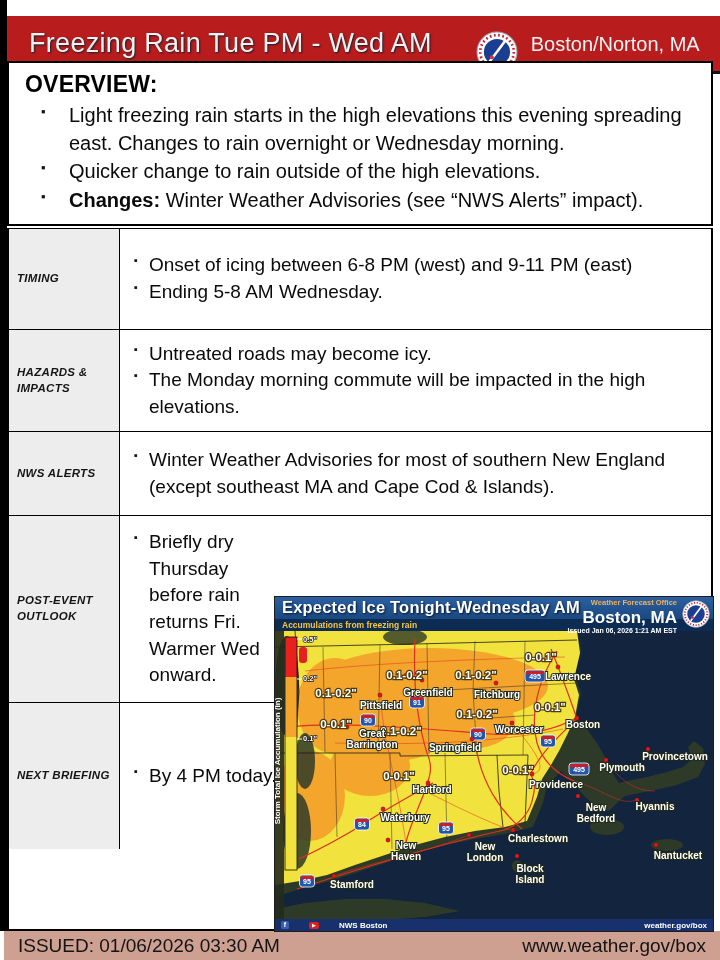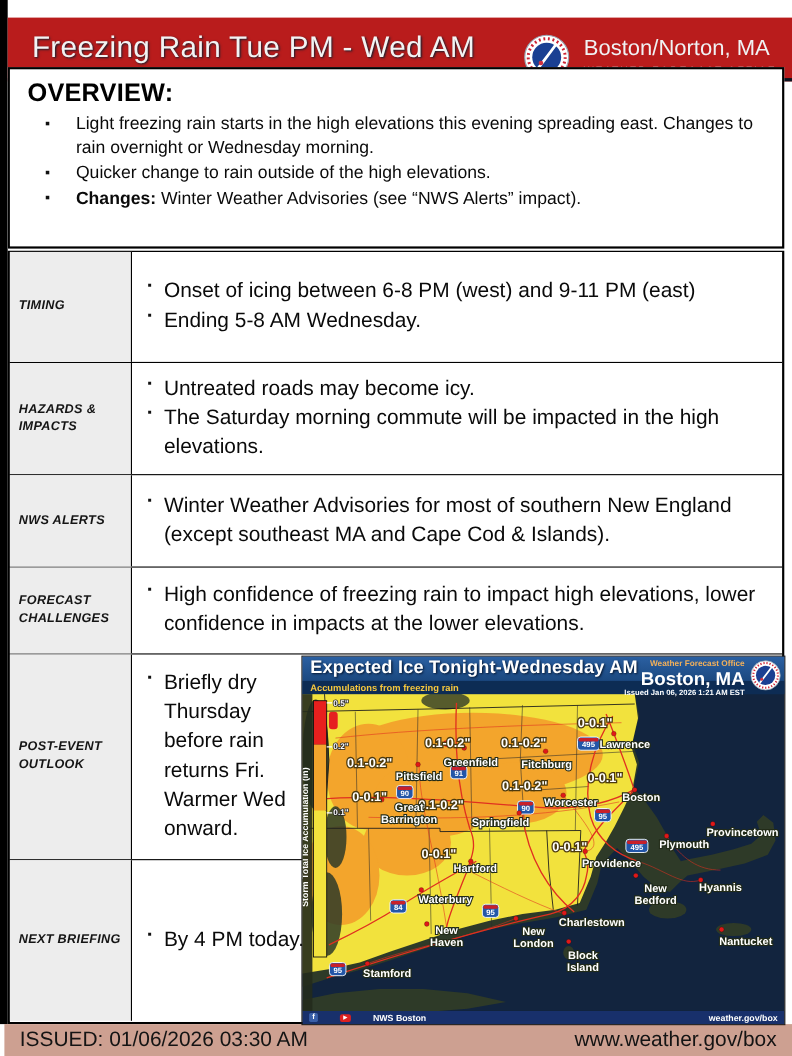--- a/index.html
+++ b/index.html
@@ -15,21 +15,21 @@
   .hdr-right{display:flex;align-items:center;gap:13px;padding-right:14px;margin-top:16px;}
   .office{display:flex;flex-direction:column;align-items:flex-start;}
   .office-name{color:#f0f2f4;font-size:20px;font-weight:500;}
   .office-sub{color:#d9dee4;font-size:9.5px;letter-spacing:1.6px;margin-top:3px;}
   .nws-logo{display:block;}
 
   
   .overview{position:absolute;left:7px;top:61px;width:706px;height:165px;box-sizing:border-box;
             border:2px solid #000;background:#fff;padding:6px 14px 0 14px;}
   .ov-head{font-size:23px;font-weight:bold;color:#000;margin:2px 0 4px 2px;letter-spacing:.2px;}
-  .ov-bullet{position:relative;padding-left:46px;font-size:16px;color:#0a0a0a;line-height:1.38;margin-bottom:1px;}
+  .ov-bullet{position:relative;padding-left:46px;font-size:20px;color:#0a0a0a;line-height:1.38;margin-bottom:1px;}
   .ov-bullet::before{content:"▪";position:absolute;left:18px;top:1px;font-size:13px;color:#111;}
 
   
   .brief-table{position:absolute;left:7px;top:228px;width:706px;height:703px;box-sizing:border-box;
                border:2px solid #000;border-top-width:1.5px;}
   .trow{display:flex;box-sizing:border-box;border-bottom:1.5px solid #000;}
   .trow:last-child{border-bottom:none;}
   .tlabel{width:111px;box-sizing:border-box;background:#ededed;border-right:1.5px solid #000;
           display:flex;align-items:center;padding:6px 6px 6px 8px;
           font-size:11.5px;font-weight:bold;color:#151515;letter-spacing:.3px;line-height:1.35;font-style:italic;}
@@ -112,33 +112,27 @@
       <div class="tlabel">TIMING</div>
       <div class="tbody">
           <div class="bullet">Onset of icing between 6-8 PM (west) and 9-11 PM (east)</div>
           <div class="bullet">Ending 5-8 AM Wednesday.</div>
         </div>
     </div>
     <div class="trow" style="height:102px">
       <div class="tlabel">HAZARDS &amp; IMPACTS</div>
       <div class="tbody">
           <div class="bullet">Untreated roads may become icy.</div>
-          <div class="bullet">The Saturday morning commute will be impacted in the high elevations.</div>
+          <div class="bullet">The Monday morning commute will be impacted in the high elevations.</div>
         </div>
     </div>
     <div class="trow" style="height:84px">
       <div class="tlabel">NWS ALERTS</div>
       <div class="tbody">
           <div class="bullet">Winter Weather Advisories for most of southern New England (except southeast MA and Cape Cod &amp; Islands).</div>
-        </div>
-    </div>
-    <div class="trow" style="height:79px">
-      <div class="tlabel">FORECAST CHALLENGES</div>
-      <div class="tbody">
-          <div class="bullet">High confidence of freezing rain to impact high elevations, lower confidence in impacts at the lower elevations.</div>
         </div>
     </div>
     <div class="trow" style="height:187px">
       <div class="tlabel">POST-EVENT OUTLOOK</div>
       <div class="tbody narrow">
           <div class="bullet">Briefly dry Thursday before rain returns Fri. Warmer Wed onward.</div>
         </div>
     </div>
     <div class="trow" style="height:146px">
       <div class="tlabel">NEXT BRIEFING</div>

